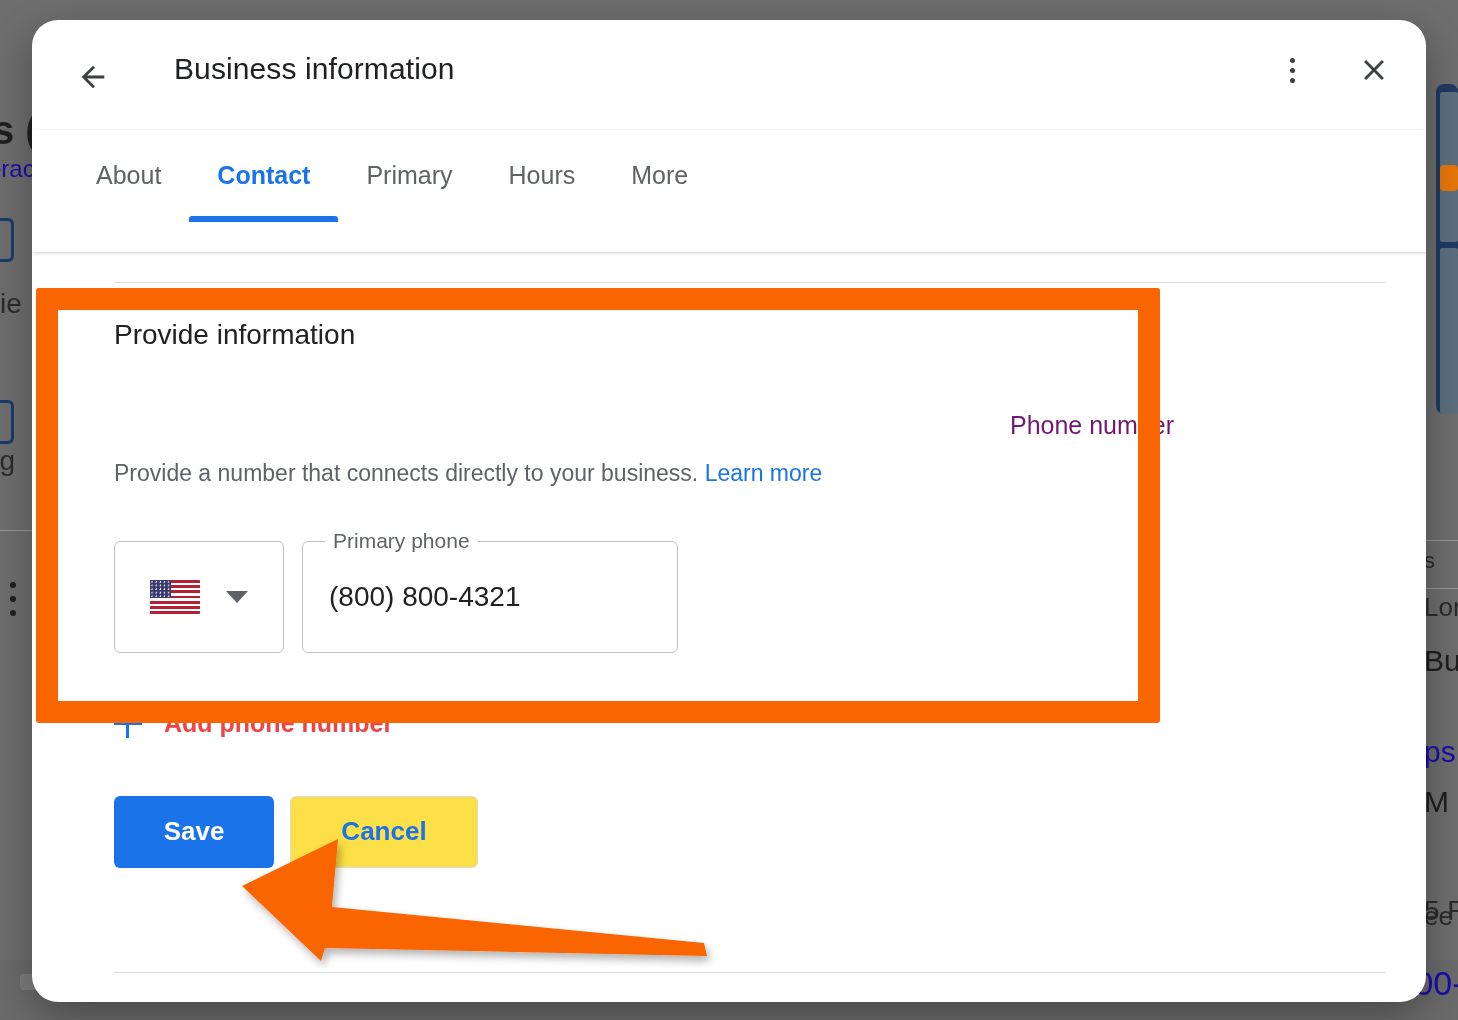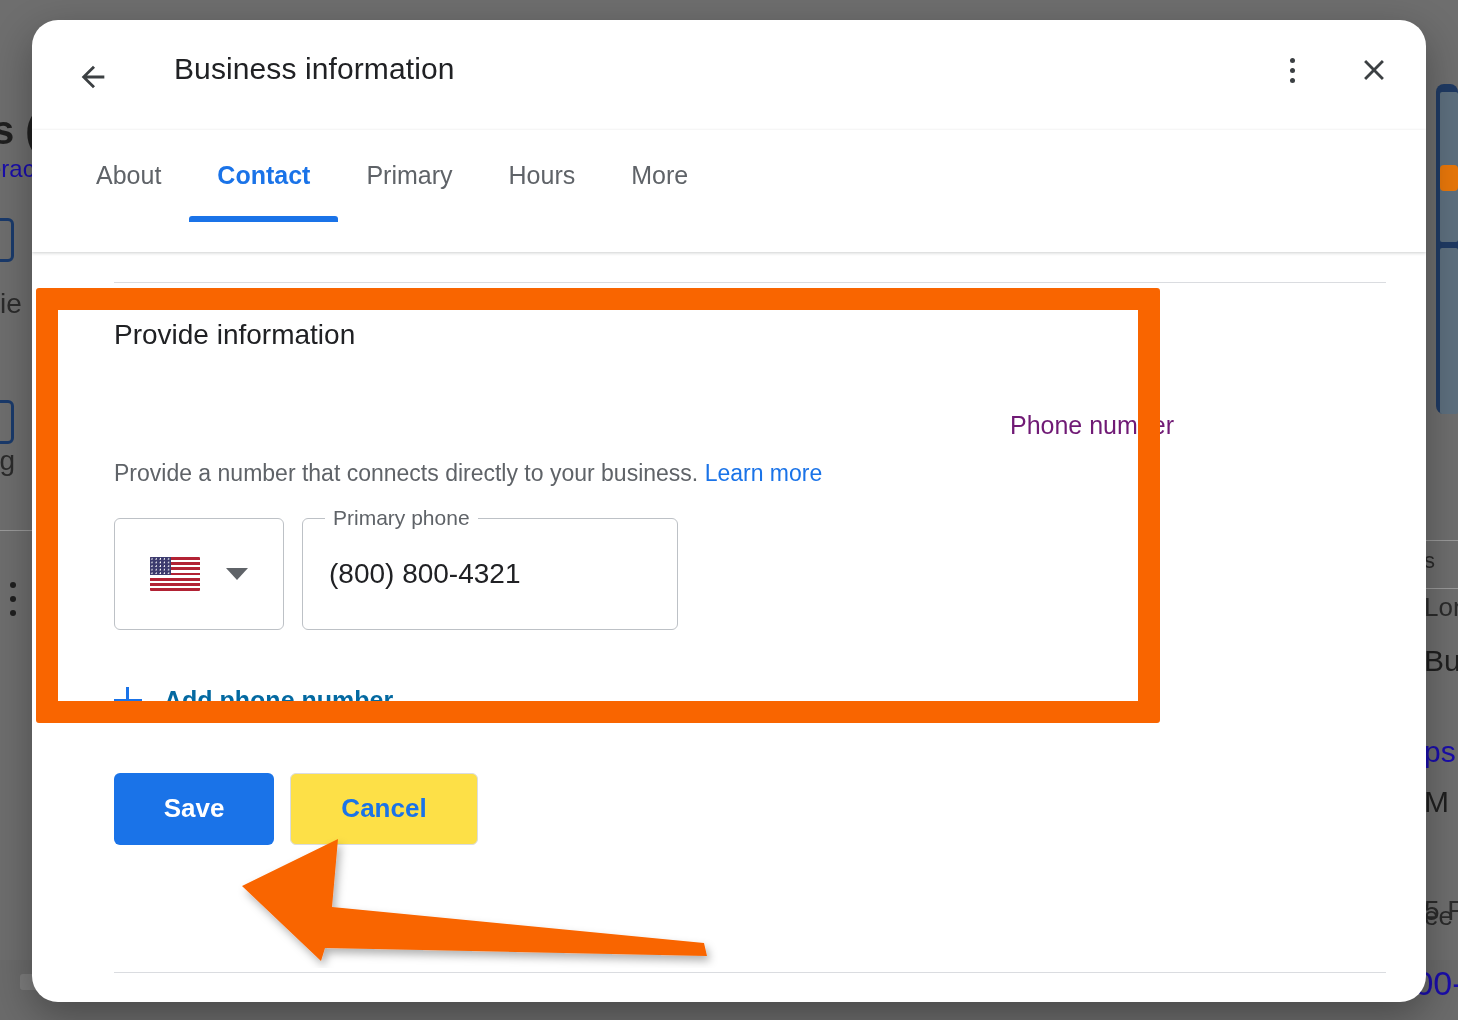--- a/index.html
+++ b/index.html
@@ -174,21 +174,21 @@
   }
   .field-title {
     font-size: 25px;
     color: #701a75;
     margin: 0 0 20px 0;
     text-align: right;
   }
   .field-desc {
     font-size: 23px;
     color: #5f6368;
-    margin: 0 0 31px 0;
+    margin: 0 0 54px 0;
   }
   .field-desc a {
     color: #1a73e8;
     text-decoration: none;
     cursor: pointer;
   }
 
   .phone-row {
     display: flex;
     align-items: center;
@@ -260,21 +260,21 @@
   .outlined-field .value {
     font-size: 28px;
     color: #202124;
   }
 
   .add-link {
     margin: 56px 0 0 46px;
     display: inline-flex;
     align-items: center;
     gap: 22px;
-    color: #0369a1;
+    color: #ef4444;
     font-size: 25px;
     font-weight: bold;
     cursor: pointer;
   }
   .plus-icon {
     position: relative;
     width: 28px; height: 28px;
   }
   .plus-icon::before, .plus-icon::after {
     content: "";

